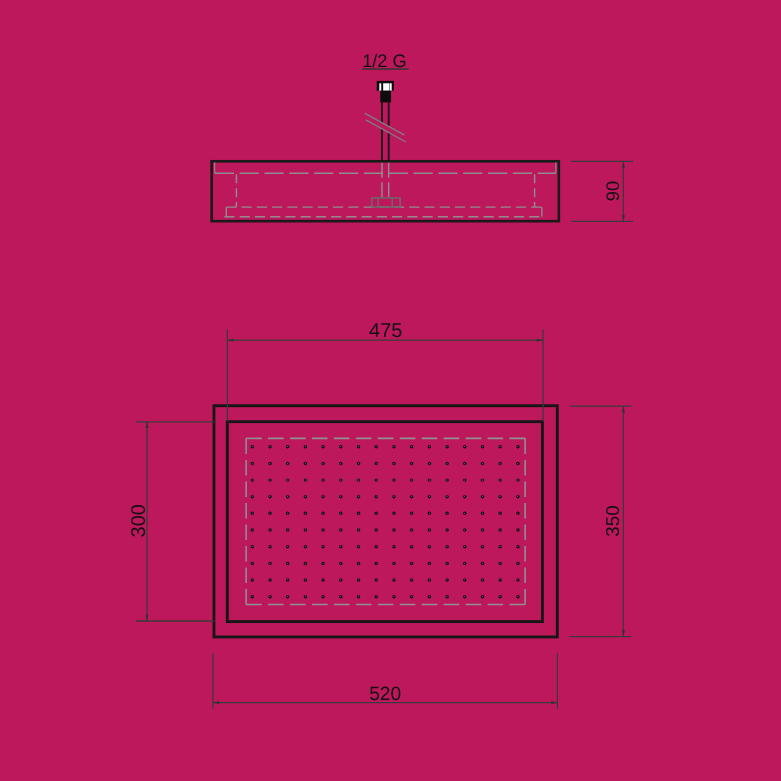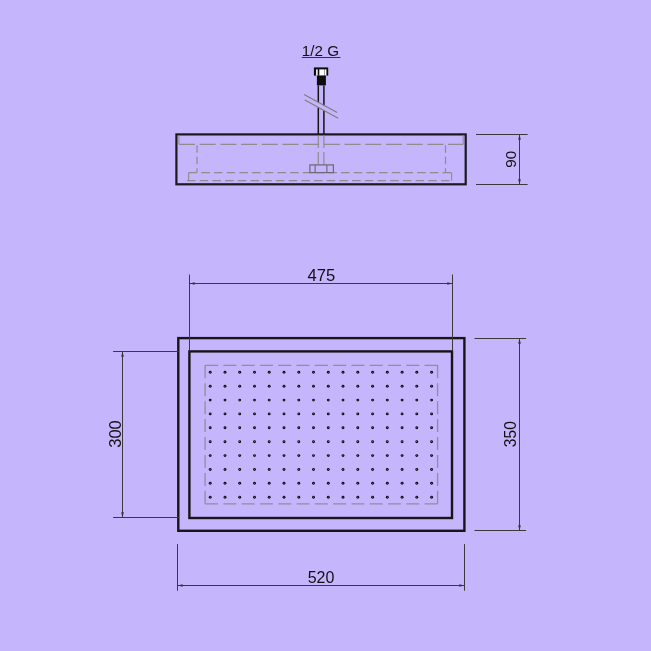--- a/index.html
+++ b/index.html
@@ -1,16 +1,16 @@
 <!DOCTYPE html>
 <html><head>
 <meta charset="utf-8">
 <style>
   html,body{margin:0;padding:0;background:#ffffff;}
-  .page{width:651px;height:651px;position:relative;background:#c4b5fd;font-family:"Liberation Sans", sans-serif;}
+  .page{width:651px;height:651px;position:relative;background:#be185d;font-family:"Liberation Sans", sans-serif;}
   svg{position:absolute;left:0;top:0;}
   text{fill:#111;}
 </style>
 </head>
 <body>
 <div class="page">
 <svg width="651" height="651" viewBox="0 0 651 651">
 
 <g>
 <rect x="176.4" y="134.4" width="289.3" height="49.9" fill="none" stroke="#1a1a1a" stroke-width="2.2"></rect>

